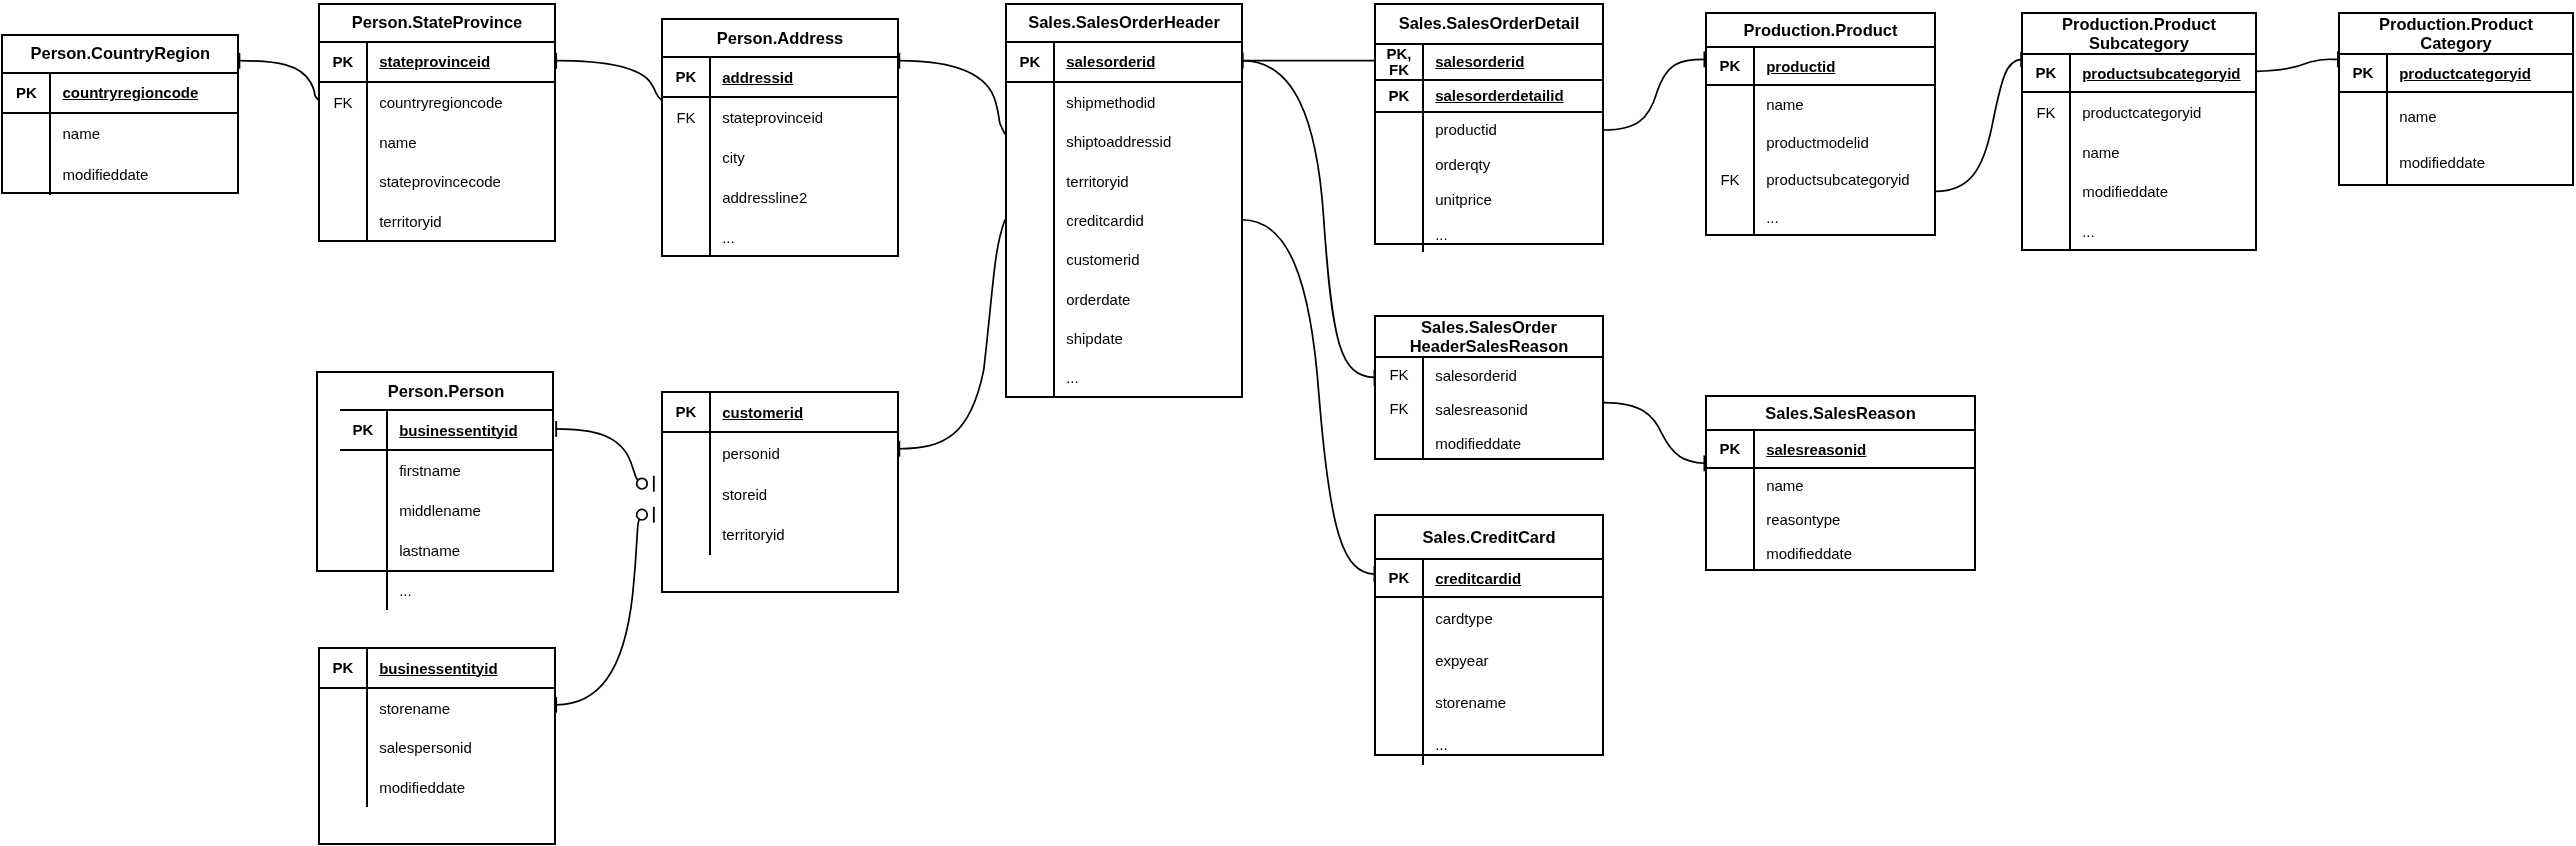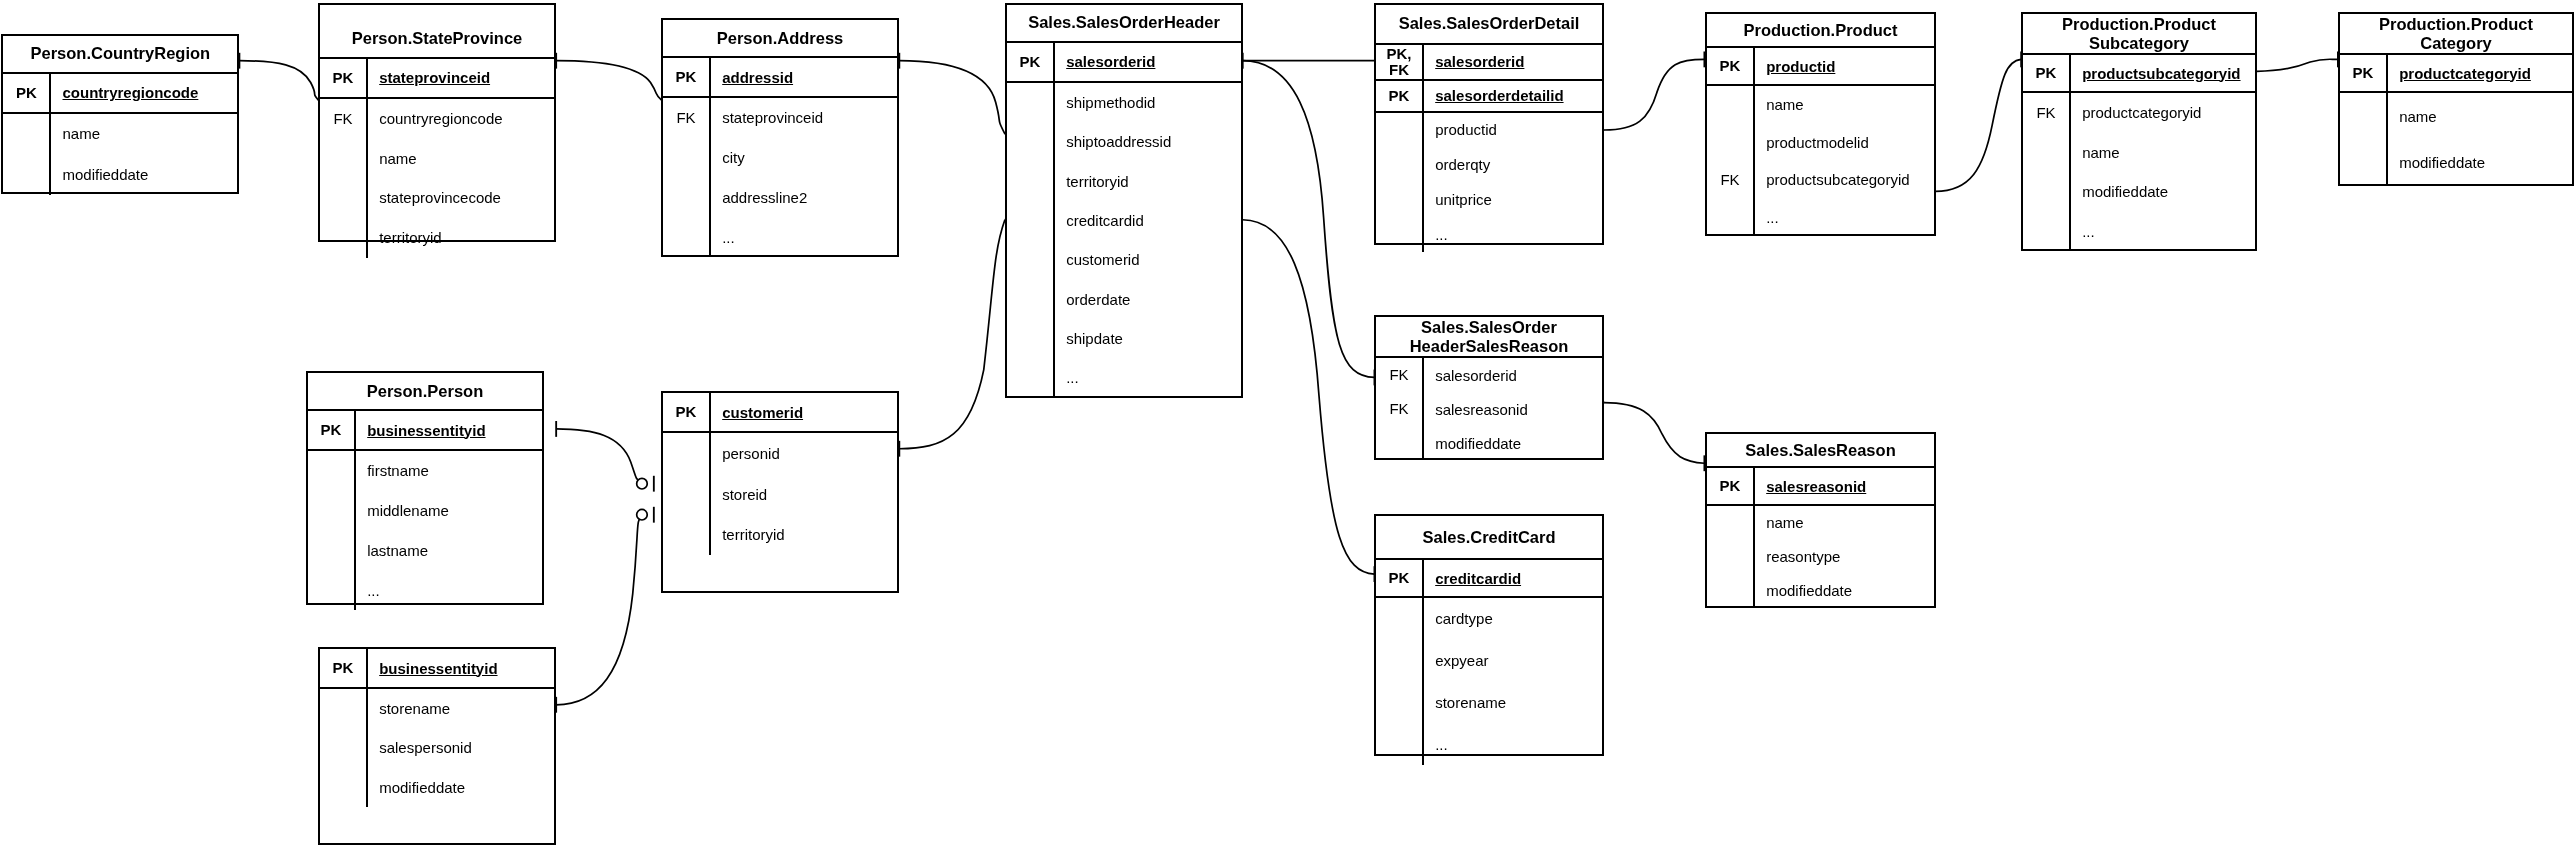--- a/index.html
+++ b/index.html
@@ -127,21 +127,21 @@
         <div class="row" style="height: 81px;">
           <div class="keycell" style="flex-direction: column; display: flex;"><div style="flex: 1 1 0%; display: flex; align-items: center; justify-content: center;"></div><div style="flex: 1 1 0%; display: flex; align-items: center; justify-content: center;"></div></div>
           <div class="grp">
             <div class="attrcell" style="flex: 1 1 0%;">name</div>
             <div class="attrcell" style="flex: 1 1 0%;">modifieddate</div>
           </div>
         </div>
       </div>
     </div>
     <div class="entity" style="left: 318px; top: 2.6px; width: 238px; height: 239px;">
-      <div class="ent-title" style="height: 38px; margin-top: 16px;">Person.StateProvince</div>
+      <div class="ent-title" style="height: 38px;">Person.StateProvince</div>
       <div class="ent-body">
         <div class="row sep" style="height: 40px;">
           <div class="keycell pk">PK</div>
           <div class="grp">
             <div class="attrcell key">stateprovinceid</div>
           </div>
         </div>
         <div class="row" style="height: 159px;">
           <div class="keycell" style="flex-direction: column; display: flex;"><div style="flex: 1 1 0%; display: flex; align-items: center; justify-content: center;">FK</div><div style="flex: 1 1 0%; display: flex; align-items: center; justify-content: center;"></div><div style="flex: 1 1 0%; display: flex; align-items: center; justify-content: center;"></div><div style="flex: 1 1 0%; display: flex; align-items: center; justify-content: center;"></div></div>
           <div class="grp">
@@ -288,21 +288,21 @@
         <div class="row" style="height: 102px;">
           <div class="keycell" style="flex-direction: column; display: flex;"><div style="flex: 1 1 0%; display: flex; align-items: center; justify-content: center;">FK</div><div style="flex: 1 1 0%; display: flex; align-items: center; justify-content: center;">FK</div><div style="flex: 1 1 0%; display: flex; align-items: center; justify-content: center;"></div></div>
           <div class="grp">
             <div class="attrcell" style="flex: 1 1 0%;">salesorderid</div>
             <div class="attrcell" style="flex: 1 1 0%;">salesreasonid</div>
             <div class="attrcell" style="flex: 1 1 0%;">modifieddate</div>
           </div>
         </div>
       </div>
     </div>
-    <div class="entity" style="left: 1705px; top: 395px; width: 231px; height: 176px; margin-top: 37px;">
+    <div class="entity" style="left: 1705px; top: 395px; width: 271px; height: 176px;">
       <div class="ent-title" style="height: 34px;">Sales.SalesReason</div>
       <div class="ent-body">
         <div class="row sep" style="height: 38px;">
           <div class="keycell pk">PK</div>
           <div class="grp">
             <div class="attrcell key">salesreasonid</div>
           </div>
         </div>
         <div class="row" style="height: 101px;">
           <div class="keycell" style="flex-direction: column; display: flex;"><div style="flex: 1 1 0%; display: flex; align-items: center; justify-content: center;"></div><div style="flex: 1 1 0%; display: flex; align-items: center; justify-content: center;"></div><div style="flex: 1 1 0%; display: flex; align-items: center; justify-content: center;"></div></div>
@@ -327,21 +327,21 @@
           <div class="keycell" style="flex-direction: column; display: flex;"><div style="flex: 1 1 0%; display: flex; align-items: center; justify-content: center;"></div><div style="flex: 1 1 0%; display: flex; align-items: center; justify-content: center;"></div><div style="flex: 1 1 0%; display: flex; align-items: center; justify-content: center;"></div><div style="flex: 1 1 0%; display: flex; align-items: center; justify-content: center;"></div></div>
           <div class="grp">
             <div class="attrcell" style="flex: 1 1 0%;">cardtype</div>
             <div class="attrcell" style="flex: 1 1 0%;">expyear</div>
             <div class="attrcell" style="flex: 1 1 0%;">storename</div>
             <div class="attrcell" style="flex: 1 1 0%;">...</div>
           </div>
         </div>
       </div>
     </div>
-    <div class="entity" style="left: 306px; top: 371px; width: 238px; height: 234px;">
+    <div class="entity" style="left: 316px; top: 371px; width: 238px; height: 201px; padding-left: 22px;">
       <div class="ent-title" style="height: 38px;">Person.Person</div>
       <div class="ent-body">
         <div class="row sep" style="height: 40px;">
           <div class="keycell pk">PK</div>
           <div class="grp">
             <div class="attrcell key">businessentityid</div>
           </div>
         </div>
         <div class="row" style="height: 159px;">
           <div class="keycell" style="flex-direction: column; display: flex;"><div style="flex: 1 1 0%; display: flex; align-items: center; justify-content: center;"></div><div style="flex: 1 1 0%; display: flex; align-items: center; justify-content: center;"></div><div style="flex: 1 1 0%; display: flex; align-items: center; justify-content: center;"></div><div style="flex: 1 1 0%; display: flex; align-items: center; justify-content: center;"></div></div>

